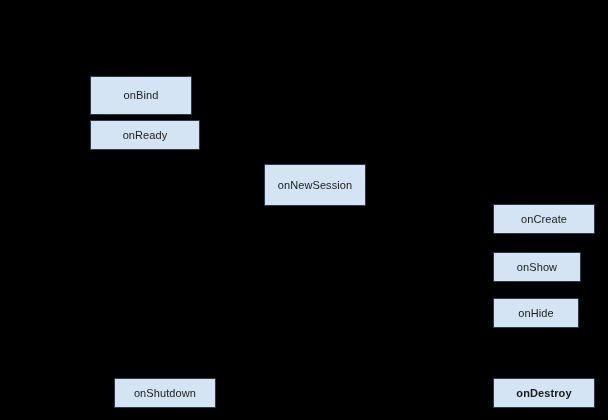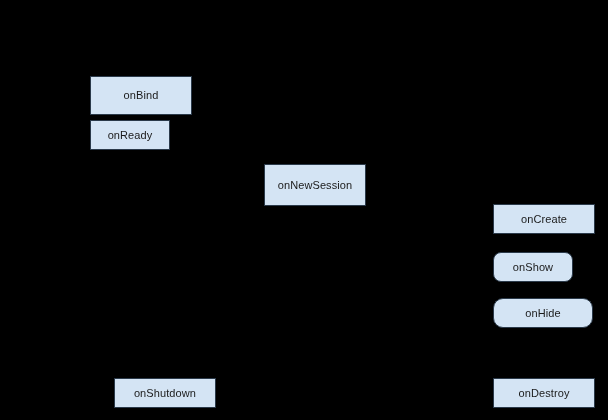--- a/index.html
+++ b/index.html
@@ -59,35 +59,35 @@
       <path d="M 315 194 L 315 199 L 544 199 L 544 204" fill="none" stroke="#000000" stroke-width="1"></path>
       <path d="M 544 234 L 544 252" fill="none" stroke="#000000" stroke-width="1"></path>
       <path d="M 544 282 L 544 298" fill="none" stroke="#000000" stroke-width="1"></path>
       <path d="M 544 328 L 544 378" fill="none" stroke="#000000" stroke-width="1"></path>
       <path d="M 544 408 L 544 393 L 141 393 L 141 378" fill="none" stroke="#000000" stroke-width="1"></path>
     </svg>
   <div id="node-layer">
       <div class="node" style="left: 90px; top: 76px; width: 102px; height: 39px; background: rgb(212, 228, 244); border-color: rgb(43, 58, 74);">
         <span class="node-label" style="color: rgb(26, 26, 26);">onBind</span>
       </div>
-      <div class="node" style="left: 90px; top: 120px; width: 80px; height: 30px; background: rgb(212, 228, 244); border-color: rgb(43, 58, 74);">
+      <div class="node" style="left: 90px; top: 120px; width: 110px; height: 30px; background: rgb(212, 228, 244); border-color: rgb(43, 58, 74);">
         <span class="node-label" style="color: rgb(26, 26, 26);">onReady</span>
       </div>
       <div class="node" style="left: 264px; top: 164px; width: 102px; height: 42px; background: rgb(212, 228, 244); border-color: rgb(43, 58, 74);">
         <span class="node-label" style="color: rgb(26, 26, 26);">onNewSession</span>
       </div>
       <div class="node" style="left: 493px; top: 204px; width: 102px; height: 30px; background: rgb(212, 228, 244); border-color: rgb(43, 58, 74);">
         <span class="node-label" style="color: rgb(26, 26, 26);">onCreate</span>
       </div>
-      <div class="node" style="left: 493px; top: 252px; width: 80px; height: 30px; background: rgb(212, 228, 244); border-color: rgb(43, 58, 74); border-radius: 8px;">
+      <div class="node" style="left: 493px; top: 252px; width: 88px; height: 30px; background: rgb(212, 228, 244); border-color: rgb(43, 58, 74);">
         <span class="node-label" style="color: rgb(26, 26, 26);">onShow</span>
       </div>
-      <div class="node" style="left: 493px; top: 298px; width: 100px; height: 30px; background: rgb(212, 228, 244); border-color: rgb(43, 58, 74); border-radius: 10px;">
+      <div class="node" style="left: 493px; top: 298px; width: 86px; height: 30px; background: rgb(212, 228, 244); border-color: rgb(43, 58, 74);">
         <span class="node-label" style="color: rgb(26, 26, 26);">onHide</span>
       </div>
       <div class="node" style="left: 90px; top: 378px; width: 102px; height: 30px; background: rgb(212, 228, 244); border-color: rgb(43, 58, 74); margin-left: 24px;">
         <span class="node-label" style="color: rgb(26, 26, 26);">onShutdown</span>
       </div>
       <div class="node" style="left: 493px; top: 378px; width: 102px; height: 30px; background: rgb(212, 228, 244); border-color: rgb(43, 58, 74);">
-        <span class="node-label" style="color: rgb(26, 26, 26);">onDestroy</span>
+        <span class="node-label" style="color: rgb(26, 26, 26); font-weight: bold;">onDestroy</span>
       </div>
     </div>
 </div>
 
 </body></html>

